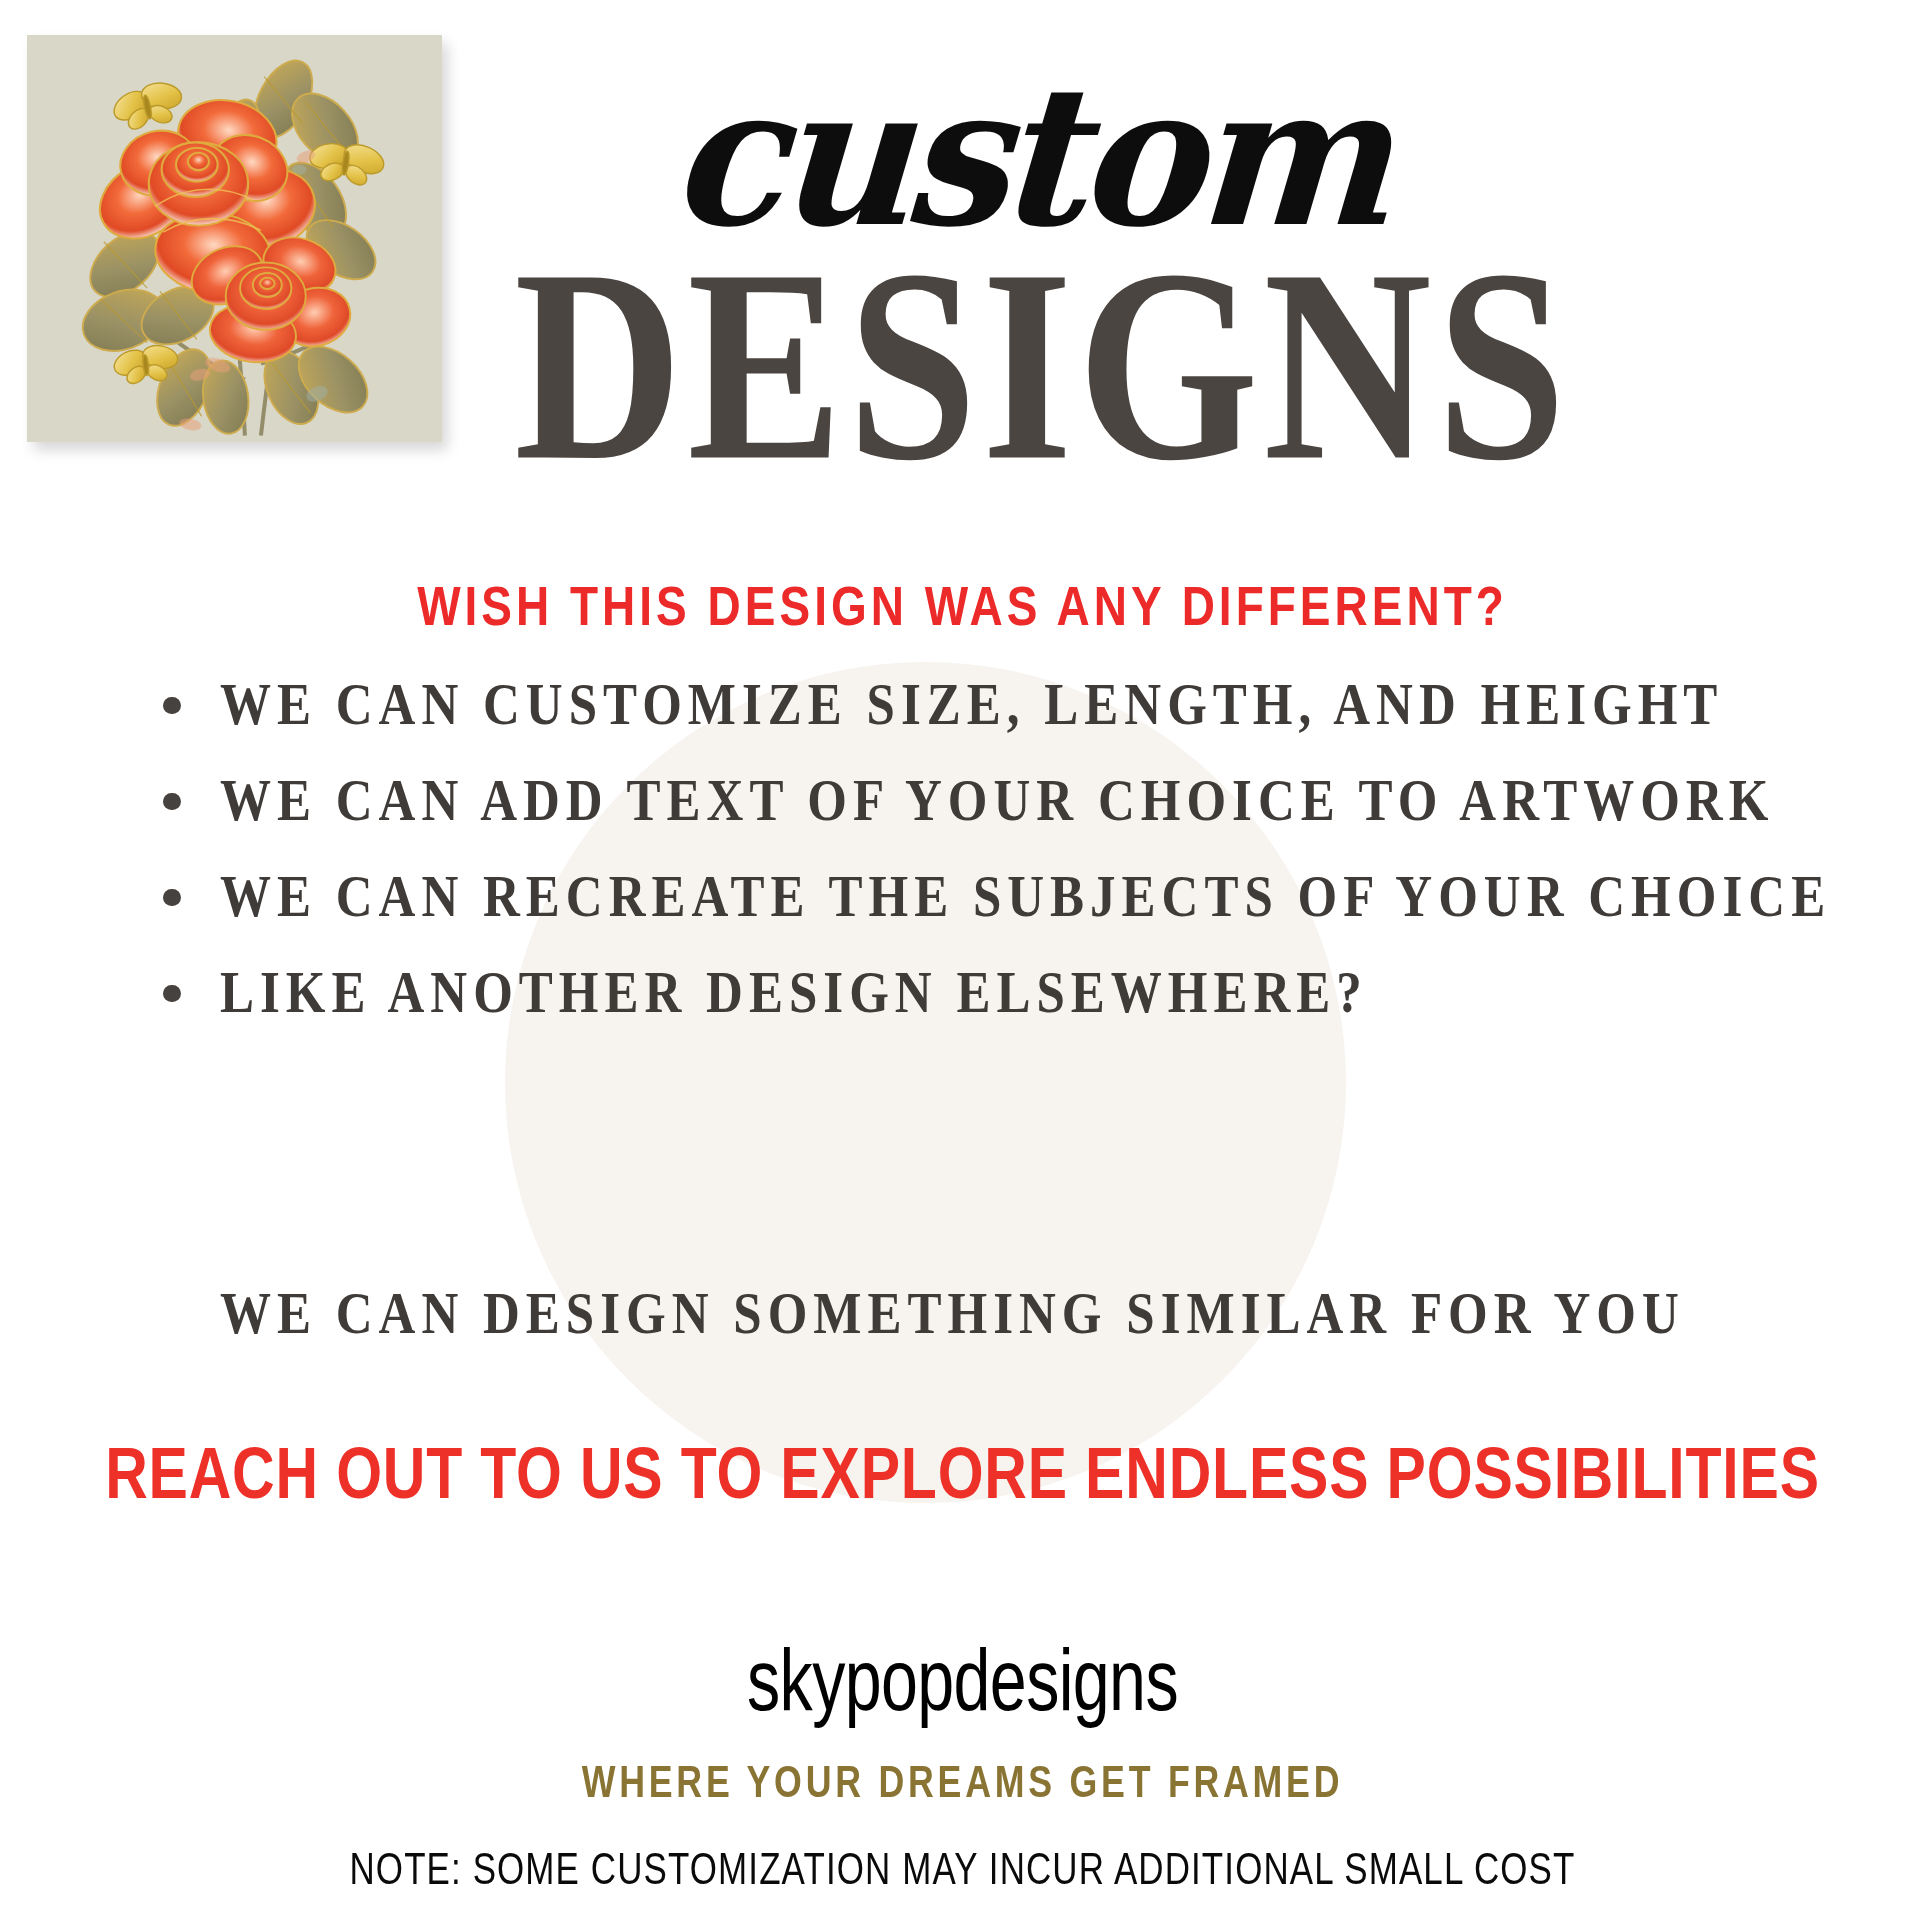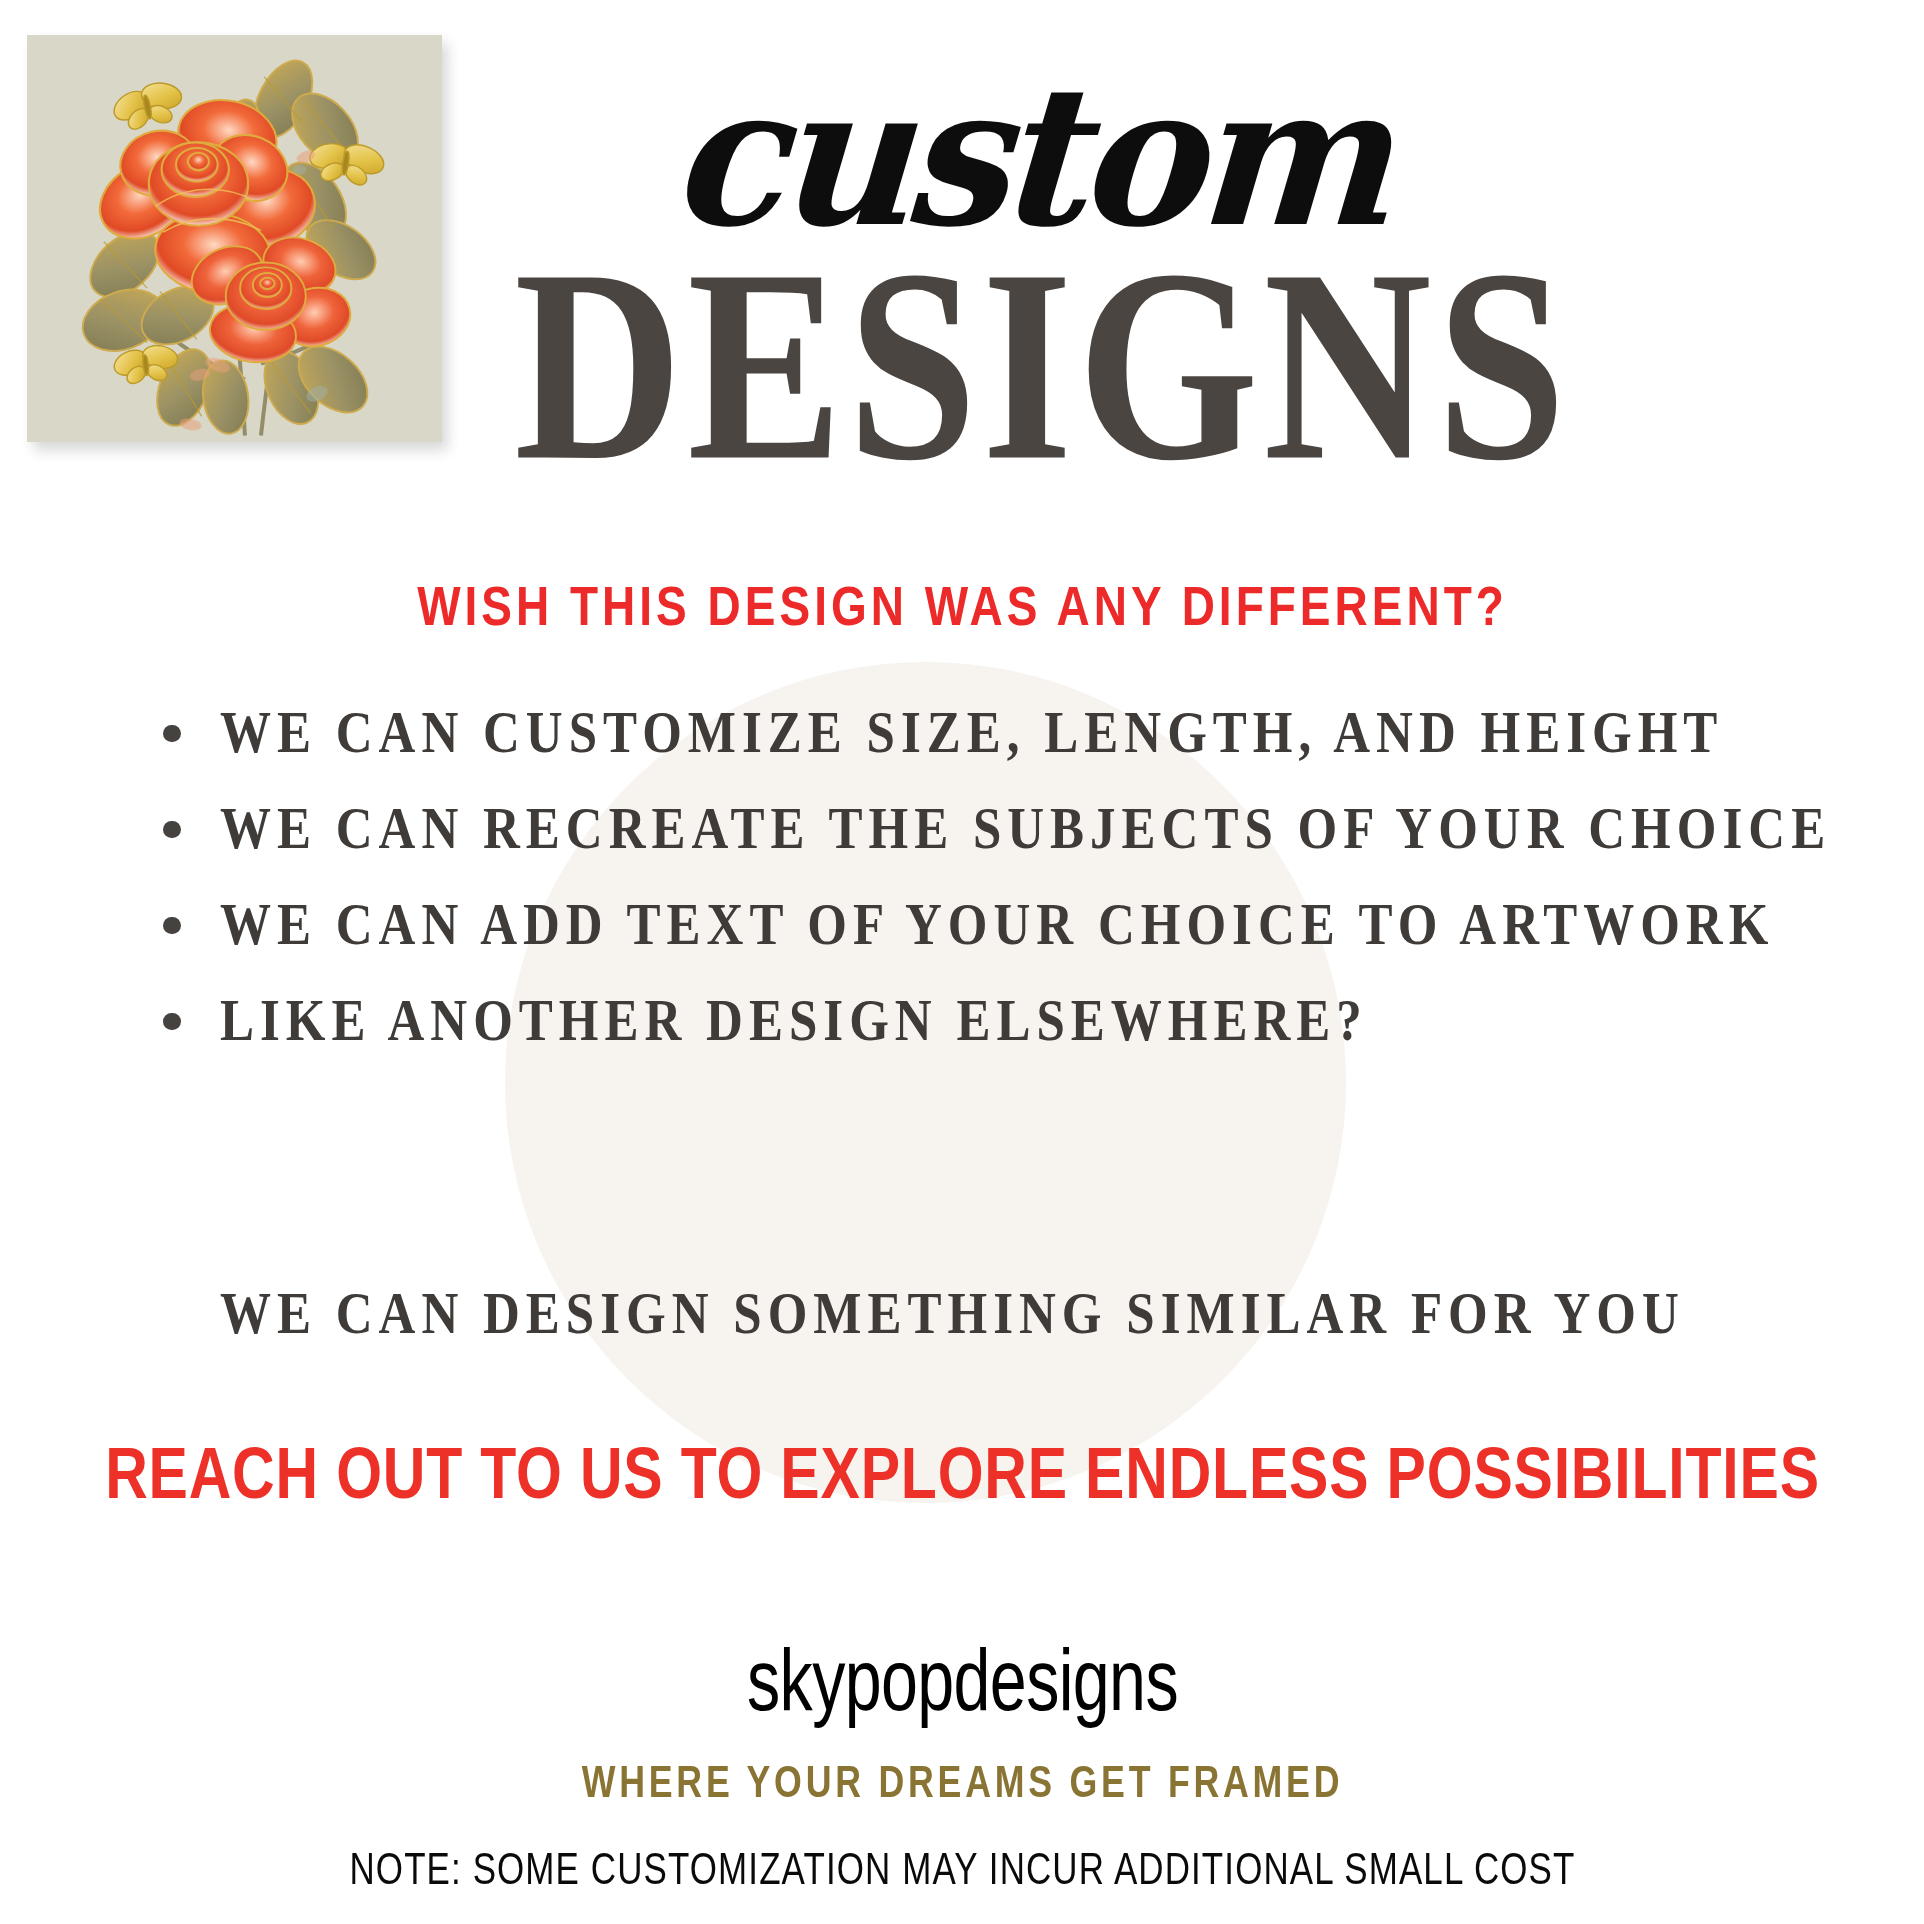--- a/index.html
+++ b/index.html
@@ -76,21 +76,21 @@
     font-size:46px;
     letter-spacing:4px;
     color:#ec2a29;
     transform:scaleY(1.22);
     transform-origin:center top;
   }
 
   
   #benefits-list{
     position:absolute;
-    left:157px; top:702px;
+    left:157px; top:674px;
     width:1684px;
     z-index:2;
     list-style:none;
   }
   .benefit-item{
     position:relative;
     height:96px;
     padding-left:63px;
     display:flex;
     align-items:flex-start;
@@ -317,25 +317,25 @@
 
 <div id="subtitle-question">WISH  THIS  DESIGN  WAS ANY DIFFERENT?</div>
 
 <ul id="benefits-list">
   <li class="benefit-item">
     <span class="bullet-dot"></span>
     <span class="benefit-text">WE CAN CUSTOMIZE SIZE, LENGTH, AND HEIGHT</span>
   </li>
   <li class="benefit-item">
     <span class="bullet-dot"></span>
-    <span class="benefit-text">WE CAN RECREATE THE SUBJECTS OF YOUR CHOICE</span>
+    <span class="benefit-text">WE CAN ADD TEXT OF YOUR CHOICE TO ARTWORK</span>
   </li>
   <li class="benefit-item">
     <span class="bullet-dot"></span>
-    <span class="benefit-text">WE CAN ADD TEXT OF YOUR CHOICE TO ARTWORK</span>
+    <span class="benefit-text">WE CAN RECREATE THE SUBJECTS OF YOUR CHOICE</span>
   </li>
   <li class="benefit-item">
     <span class="bullet-dot"></span>
     <span class="benefit-text">LIKE ANOTHER DESIGN ELSEWHERE?</span>
   </li>
 </ul>
 
 <div id="benefits-continuation">WE CAN DESIGN SOMETHING SIMILAR FOR YOU</div>
 
 <div id="cta-line">REACH OUT TO US TO EXPLORE ENDLESS POSSIBILITIES</div>

